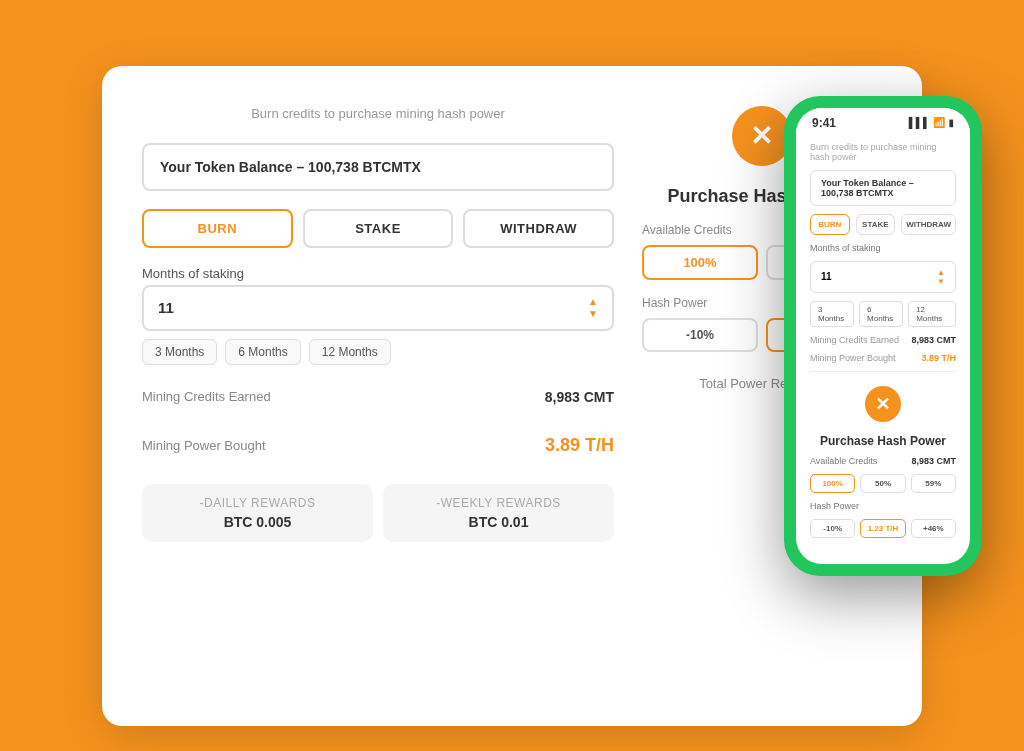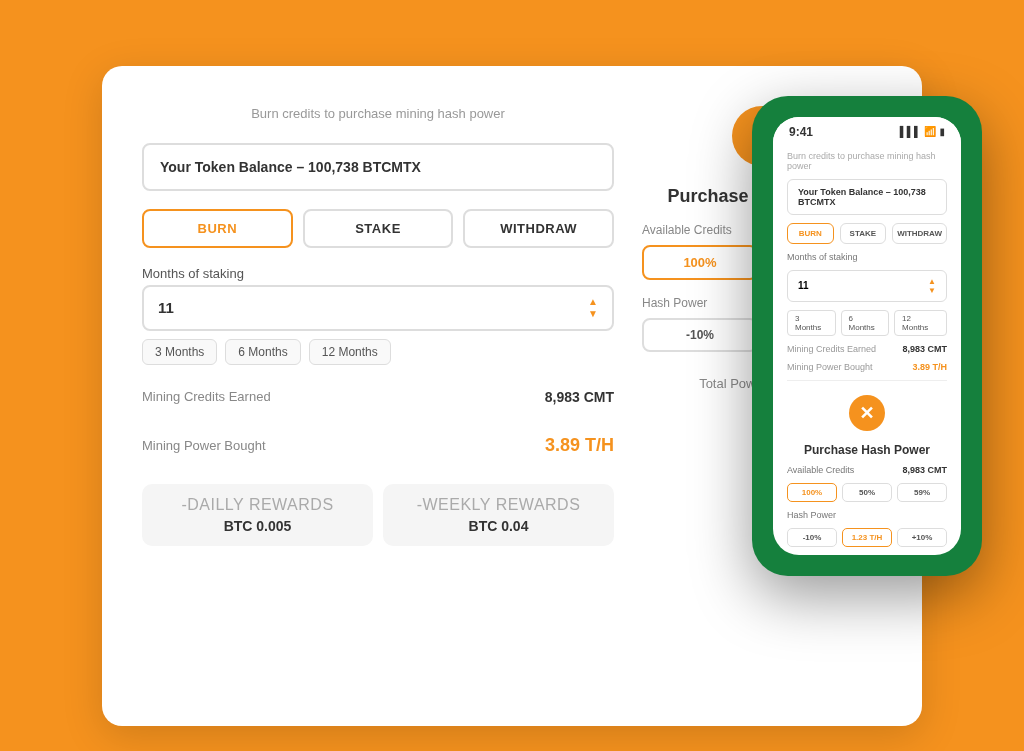--- a/index.html
+++ b/index.html
@@ -143,21 +143,21 @@
       margin-top: 4px;
     }
     .reward-card {
       flex: 1;
       background: #f5f5f5;
       border-radius: 10px;
       padding: 12px 10px;
       text-align: center;
     }
     .reward-card .reward-title {
-      font-size: 16px;
+      font-size: 12px;
       color: #aaa;
       text-transform: uppercase;
       letter-spacing: 0.5px;
       margin-bottom: 4px;
     }
     .reward-card .reward-value {
       font-size: 14px;
       font-weight: 800;
       color: #333;
     }
@@ -266,25 +266,25 @@
       color: #888;
       text-align: center;
       margin-top: 8px;
     }
 
     
     .phone-mockup {
       position: absolute;
       right: -60px;
       top: 30px;
-      width: 230px;
+      width: 198px;
       height: 480px;
-      background: #15803d;
+      background: #22c55e;
       border-radius: 36px;
-      padding: 21px;
+      padding: 12px;
       box-shadow: 0 20px 60px rgba(0,0,0,0.4);
     }
     .phone-screen {
       background: white;
       border-radius: 26px;
       height: 100%;
       overflow: hidden;
       display: flex;
       flex-direction: column;
     }
@@ -494,21 +494,21 @@
         <span class="stat-value orange">3.89 T/H</span>
       </div>
 
       <div class="rewards-row">
         <div class="reward-card">
           <div class="reward-title">-DAILLY REWARDS</div>
           <div class="reward-value">BTC 0.005</div>
         </div>
         <div class="reward-card">
           <div class="reward-title">-WEEKLY REWARDS</div>
-          <div class="reward-value">BTC 0.04</div>
+          <div class="reward-value">BTC 0.01</div>
         </div>
       </div>
 
     </div>
 
     <div class="right-panel">
       <div class="logo-circle">
         <span class="logo-x">✕</span>
       </div>
       <h2 class="panel-title">Purchase Hash Power</h2>
@@ -593,20 +593,20 @@
           <div class="phone-credits-row">
             <div class="phone-credit-btn active">100%</div>
             <div class="phone-credit-btn">50%</div>
             <div class="phone-credit-btn">59%</div>
           </div>
 
           <p class="phone-section-label">Hash Power</p>
           <div class="phone-hash-row">
             <div class="phone-hash-btn">-10%</div>
             <div class="phone-hash-btn active">1.23 T/H</div>
-            <div class="phone-hash-btn">+10%</div>
+            <div class="phone-hash-btn">+46%</div>
           </div>
         </div>
       </div>
     </div>
 
   </div>
 </div>
 
 </body></html>

